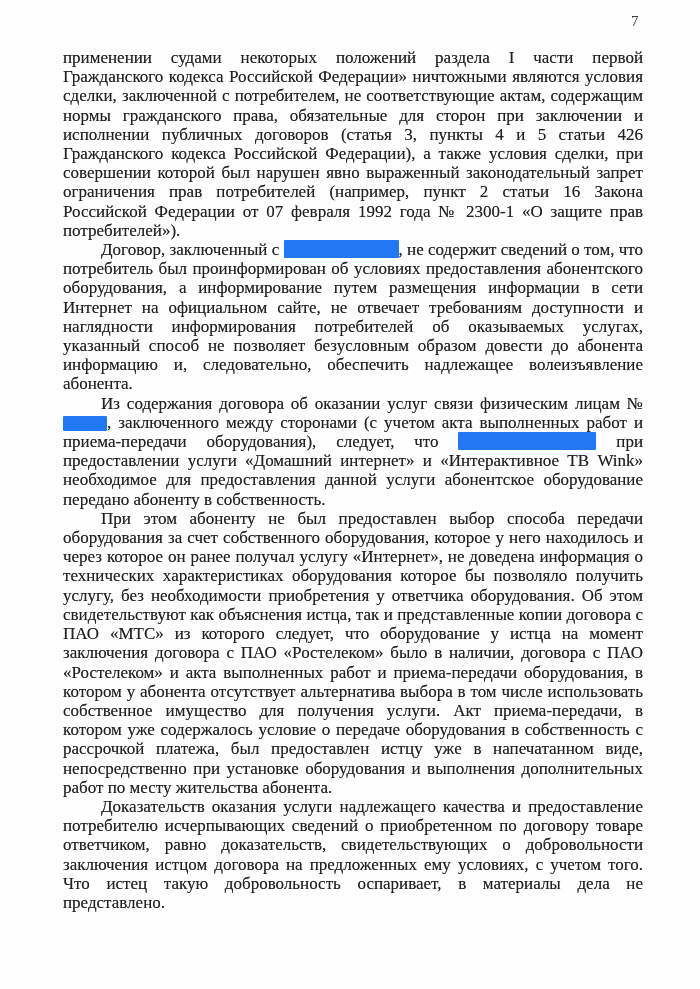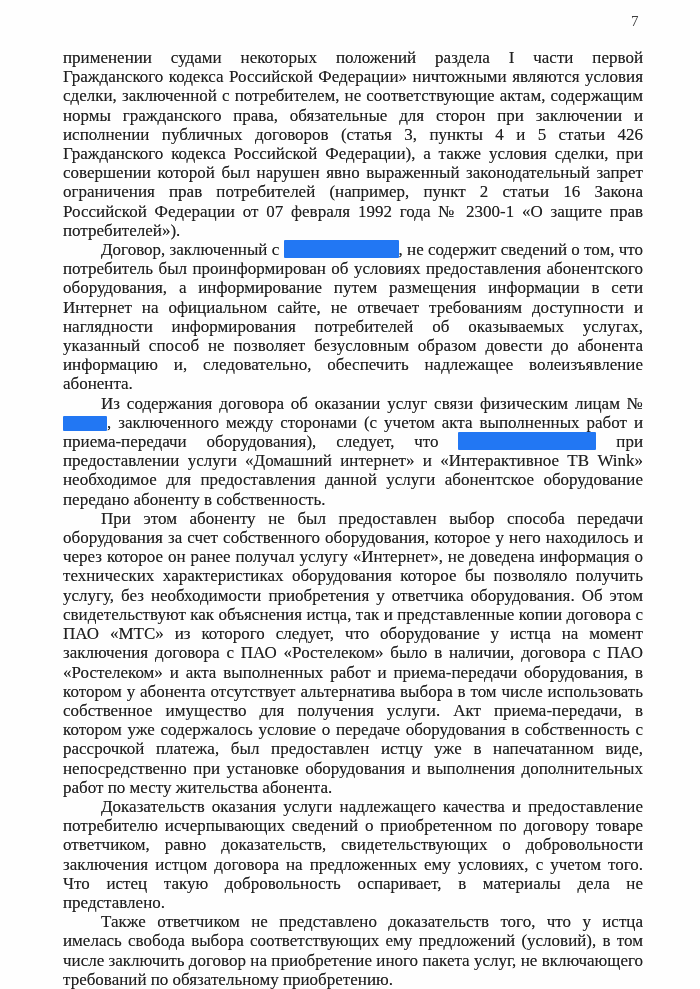--- a/index.html
+++ b/index.html
@@ -52,15 +52,14 @@
 <body>
 
 <div class="sheet">
   <div class="page-number">7</div>
   <div class="doc-body">
       <p class="para">применении судами некоторых положений раздела I части первой Гражданского кодекса Российской Федерации» ничтожными являются условия сделки, заключенной с потребителем, не соответствующие актам, содержащим нормы гражданского права, обязательные для сторон при заключении и исполнении публичных договоров (статья 3, пункты 4 и 5 статьи 426 Гражданского кодекса Российской Федерации), а также условия сделки, при совершении которой был нарушен явно выраженный законодательный запрет ограничения прав потребителей (например, пункт 2 статьи 16 Закона Российской Федерации от 07 февраля 1992 года № 2300-1 «О защите прав потребителей»).</p>
       <p class="para indent">Договор, заключенный с <span class="redaction" style="width: 115px; height: 18px;"></span>, не содержит сведений о том, что потребитель был проинформирован об условиях предоставления абонентского оборудования, а информирование путем размещения информации в сети Интернет на официальном сайте, не отвечает требованиям доступности и наглядности информирования потребителей об оказываемых услугах, указанный способ не позволяет безусловным образом довести до абонента информацию и, следовательно, обеспечить надлежащее волеизъявление абонента.</p>
       <p class="para indent">Из содержания договора об оказании услуг связи физическим лицам № <span class="redaction" style="width: 44px; height: 15px;"></span>, заключенного между сторонами (с учетом акта выполненных работ и приема-передачи оборудования), следует, что <span class="redaction" style="width: 138px; height: 18px;"></span> при предоставлении услуги «Домашний интернет» и «Интерактивное ТВ Wink» необходимое для предоставления данной услуги абонентское оборудование передано абоненту в собственность.</p>
       <p class="para indent">При этом абоненту не был предоставлен выбор способа передачи оборудования за счет собственного оборудования, которое у него находилось и через которое он ранее получал услугу «Интернет», не доведена информация о технических характеристиках оборудования которое бы позволяло получить услугу, без необходимости приобретения у ответчика оборудования. Об этом свидетельствуют как объяснения истца, так и представленные копии договора с ПАО «МТС» из которого следует, что оборудование у истца на момент заключения договора с ПАО «Ростелеком» было в наличии, договора с ПАО «Ростелеком» и акта выполненных работ и приема-передачи оборудования, в котором у абонента отсутствует альтернатива выбора в том числе использовать собственное имущество для получения услуги. Акт приема-передачи, в котором уже содержалось условие о передаче оборудования в собственность с рассрочкой платежа, был предоставлен истцу уже в напечатанном виде, непосредственно при установке оборудования и выполнения дополнительных работ по месту жительства абонента.</p>
       <p class="para indent">Доказательств оказания услуги надлежащего качества и предоставление потребителю исчерпывающих сведений о приобретенном по договору товаре ответчиком, равно доказательств, свидетельствующих о добровольности заключения истцом договора на предложенных ему условиях, с учетом того. Что истец такую добровольность оспаривает, в материалы дела не представлено.</p>
-      <p class="para indent">Также ответчиком не представлено доказательств того, что у истца имелась свобода выбора соответствующих ему предложений (условий), в том числе заключить договор на приобретение иного пакета услуг, не включающего требований по обязательному приобретению.</p>
     </div>
 </div>
 
 </body></html>

